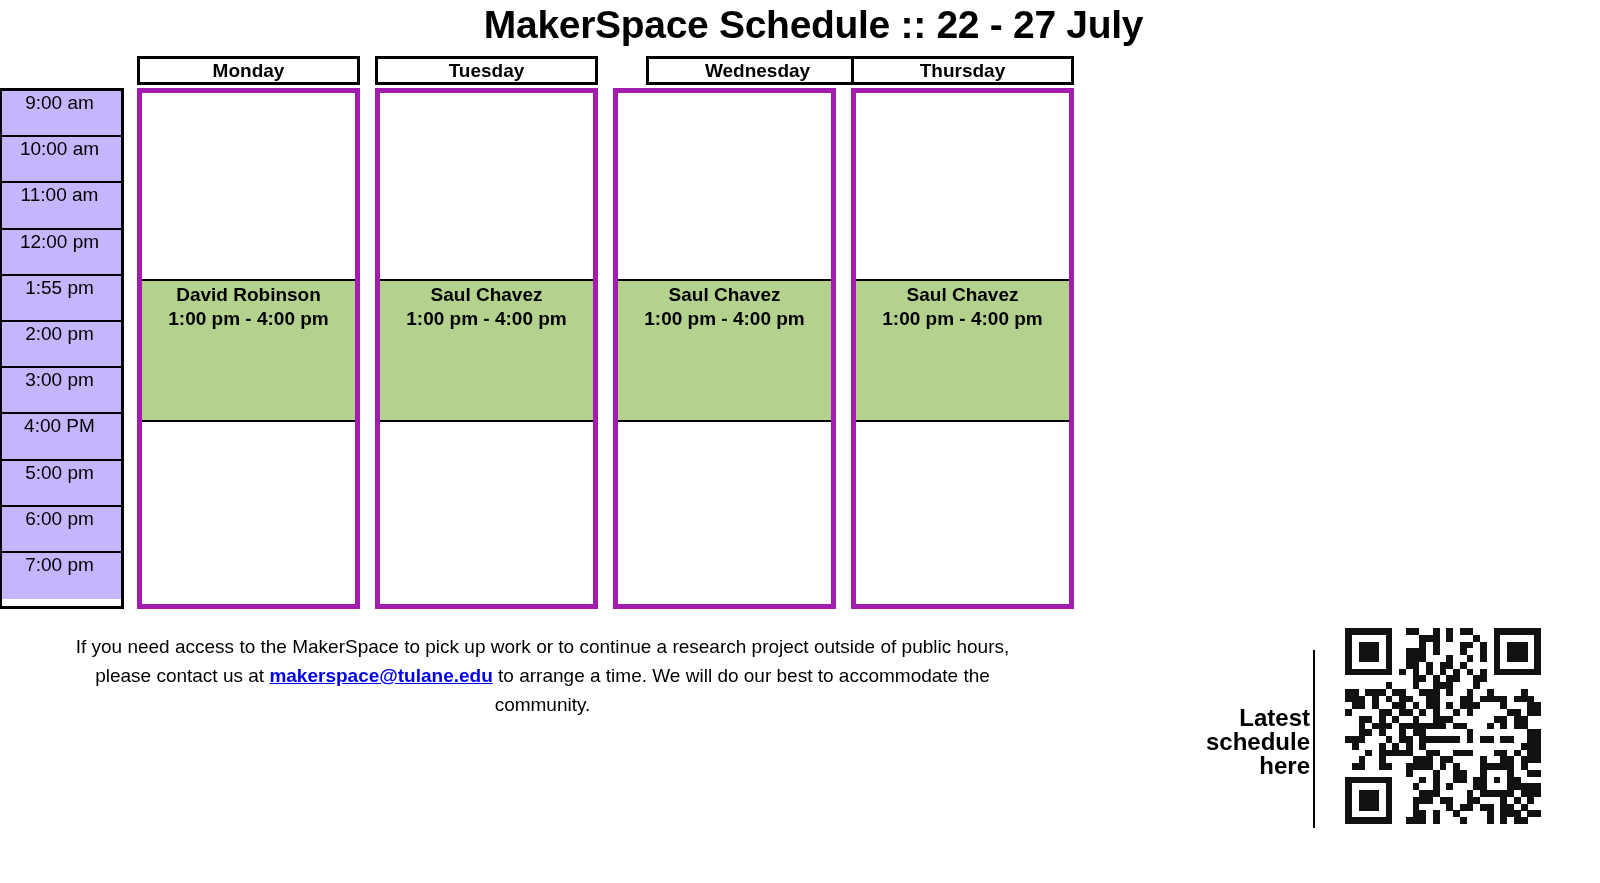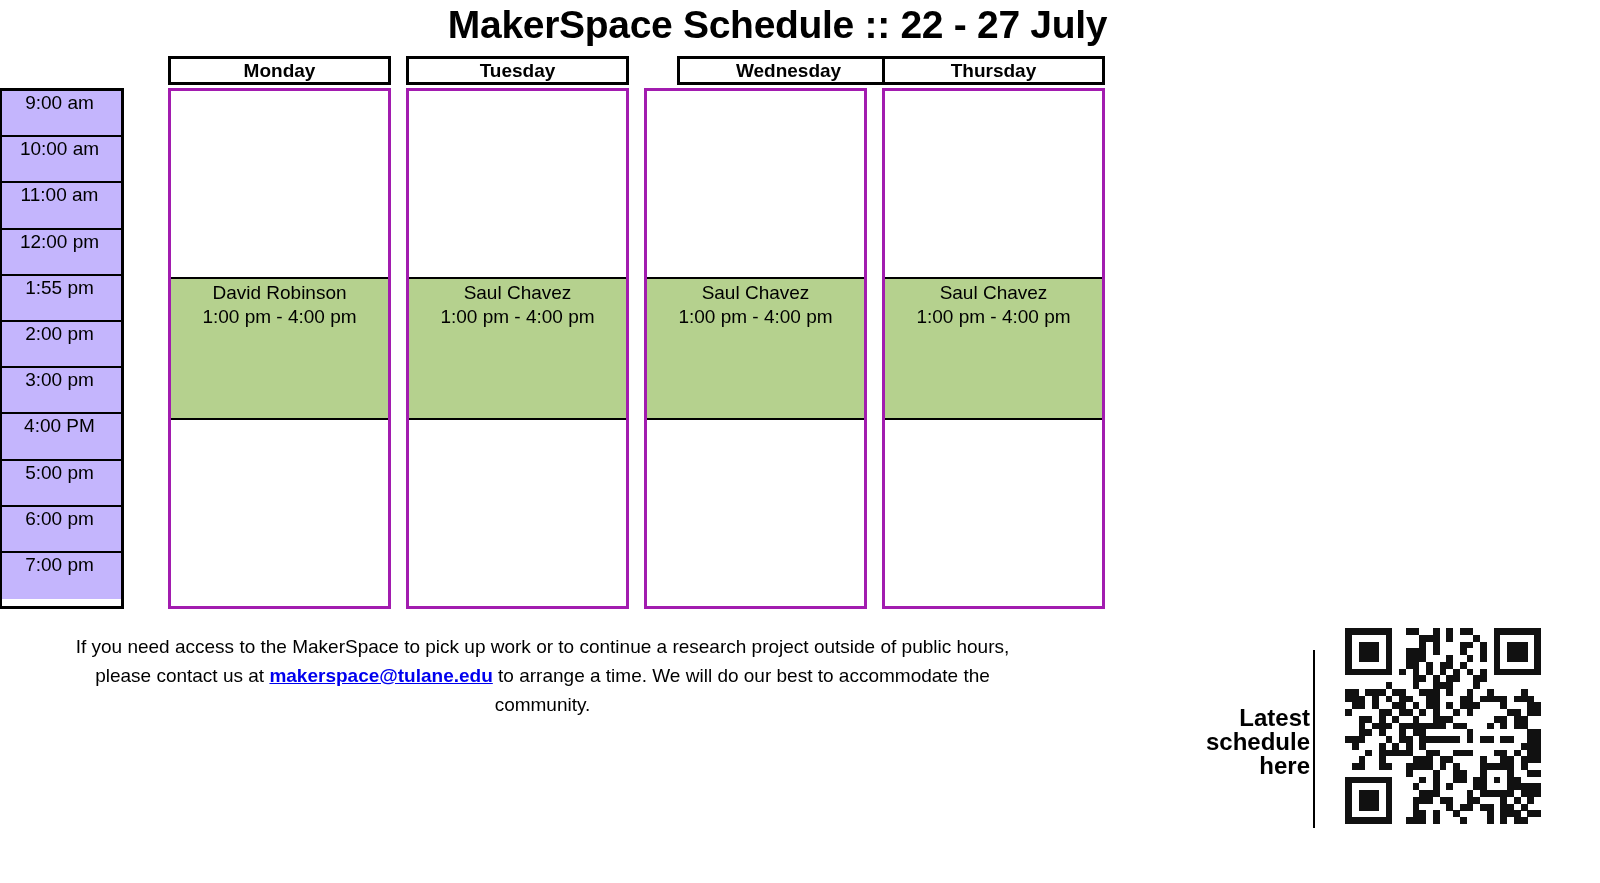--- a/index.html
+++ b/index.html
@@ -23,20 +23,21 @@
     position: absolute;
     left: 0;
     top: 2px;
     width: 1555px;
     text-align: center;
     font-size: 39px;
     font-weight: bold;
     letter-spacing: -0.3px;
     line-height: 46px;
     white-space: nowrap;
+    padding-left: 36px;
   }
 
   
   #calendar {
     position: absolute;
     left: 0;
     top: 56px;
     width: 1556px;
     height: 556px;
   }
@@ -70,42 +71,42 @@
     font-size: 19px;
     line-height: 22px;
     white-space: nowrap;
   }
 
   
   .day-col {
     position: absolute;
     top: 0;
     width: 223px;
-    margin-left: 31px;
   }
   .day-head {
     height: 29px;
     border: 3px solid #000;
     box-sizing: border-box;
     background: #fff;
     text-align: center;
     font-size: 19px;
     font-weight: bold;
     line-height: 23px;
     white-space: nowrap;
   }
   .day-body {
     position: absolute;
     top: 32px;
     left: 0;
     width: 223px;
     height: 521px;
-    border: 3px solid #a21caf;
+    border: 5px solid #a21caf;
     box-sizing: border-box;
     background: #fff;
+    font-weight: bold;
   }
 
   
   .event {
     position: absolute;
     left: 0;
     width: 100%;
     box-sizing: border-box;
     border-top: 2px solid #000;
     border-bottom: 2px solid #000;

